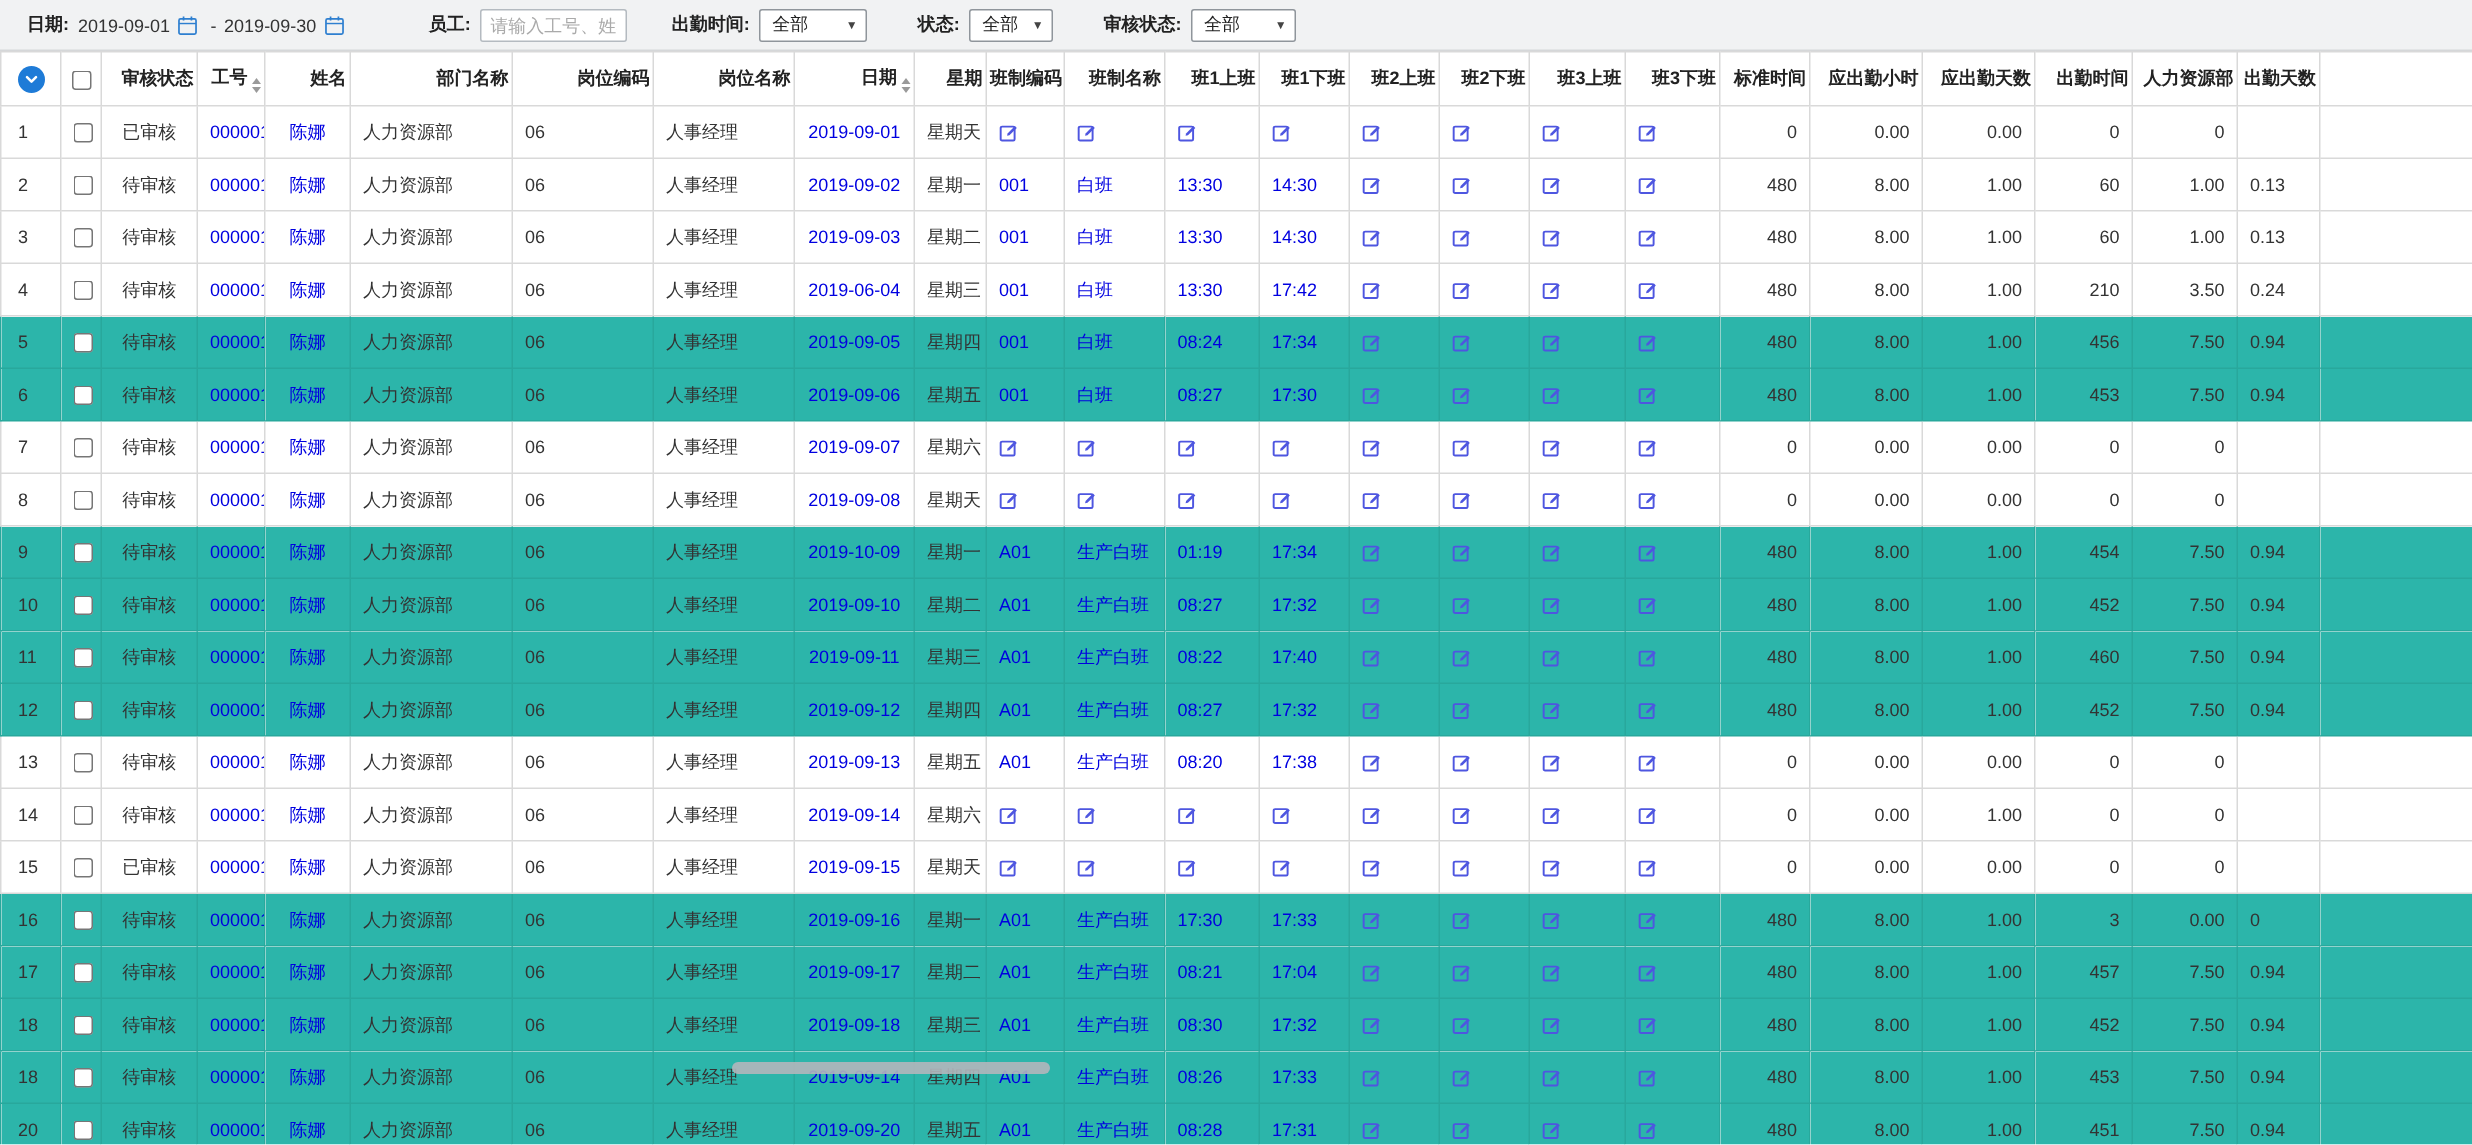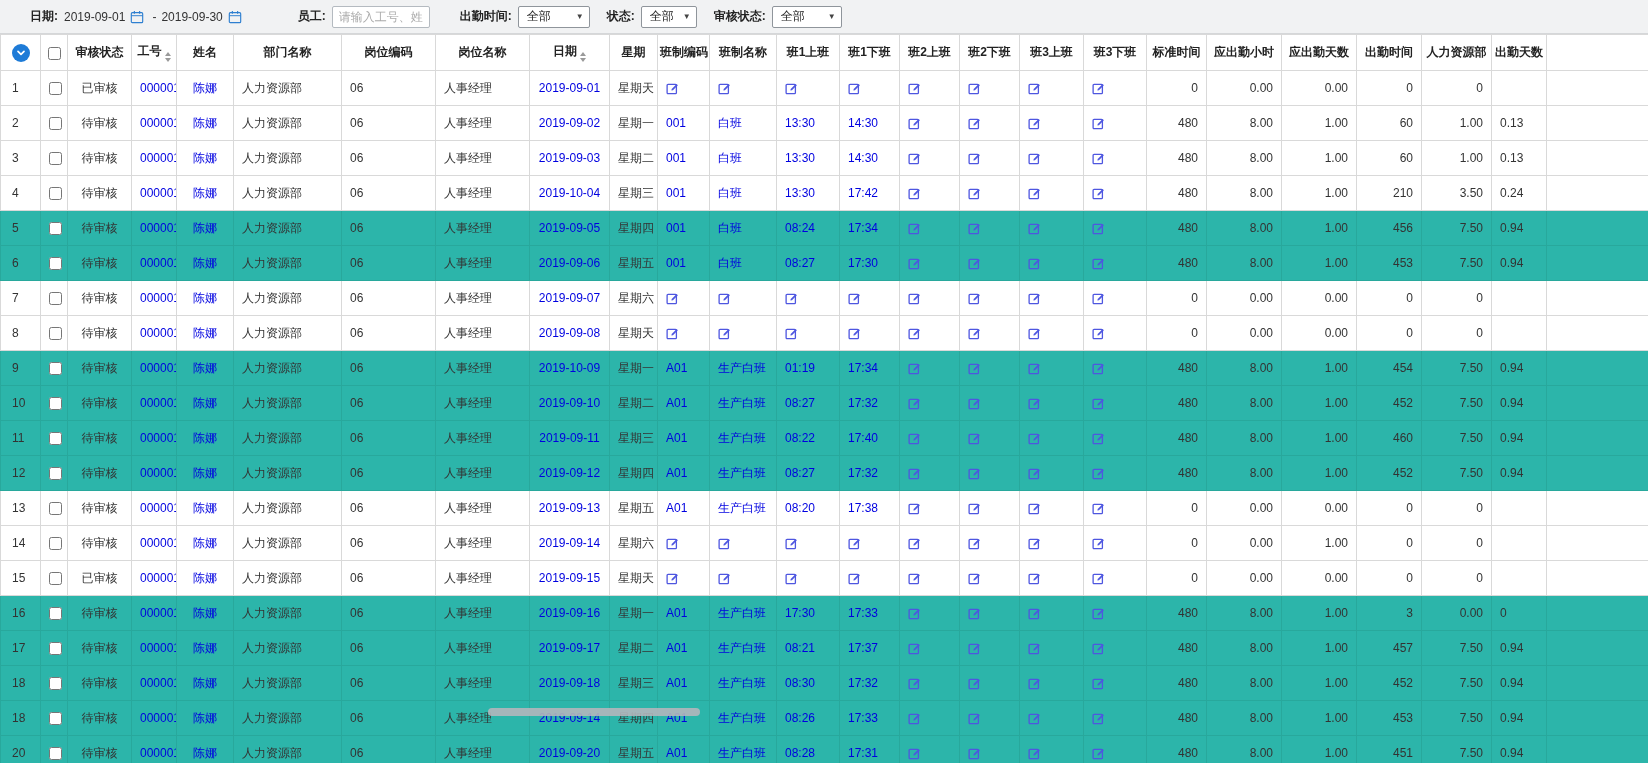--- a/index.html
+++ b/index.html
@@ -2,40 +2,40 @@
 <html style="--teal: #2cb5aa; --link: #0000e0; --toolbar-bg: #f1f2f3; --expand: #1e7bd7;"><head>
 <meta charset="utf-8">
 <style>
   *{box-sizing:border-box;margin:0;padding:0}
   html,body{width:1648px;height:763px;overflow:hidden}
   body{font-family:"Liberation Sans","DejaVu Sans",sans-serif;font-size:12px;color:#333;background:#fff}
   .app{width:1648px;height:763px;overflow:hidden}
 
   
   .toolbar{height:34px;background:var(--toolbar-bg,#f1f2f3);border-bottom:1px solid #d5d7d9;
-           display:flex;align-items:center;padding-left:30px;white-space:nowrap}
+           display:flex;align-items:center;padding-left:18px;white-space:nowrap}
   .lbl{font-weight:bold;color:#222;margin-right:6px}
   .dateval{color:#333;margin-right:5px;cursor:pointer}
   .cal{display:inline-flex;align-items:center;margin-right:8px;cursor:pointer}
   .dash{margin-right:5px;color:#333}
   .sp-lg{margin-right:56px}
   .emp-input{width:98px;height:22px;border:1px solid #b4bac0;border-radius:2px;padding:0 6px;
              font-size:12px;margin-right:30px;background:#fff;font-family:inherit;color:#333}
   .emp-input::placeholder{color:#aaa}
   .select{display:inline-flex;align-items:center;justify-content:space-between;height:22px;
           border:1px solid #8f959b;background:#fff;border-radius:2px;padding:0 5px 0 8px;
-          margin-right:17px;cursor:pointer;color:#222}
+          margin-right:34px;cursor:pointer;color:#222}
   .select .arrow{font-size:8px;color:#444;margin-left:9px}
   .w72{min-width:72px}.w46{min-width:46px}.w70{min-width:70px}
 
   
   .table-wrap{position:relative;height:729px;overflow:hidden;background:#fff}
   table{border-collapse:collapse;table-layout:fixed;width:1656px}
   th,td{border:1px solid #d9d9d9;height:35px;padding:0 8px;overflow:hidden;white-space:nowrap}
-  thead th{height:36px;font-weight:bold;color:#222;background:#fff;text-align:center;padding:0 2px}
+  thead th{height:36px;font-weight:bold;color:#222;background:#fff;text-align:right;padding:0 2px}
   .al{text-align:left}.ar{text-align:right}.ac{text-align:center}
   .rownum{text-align:left;padding-left:11px;color:#333}
   tr.sel td{background:var(--teal,#2cb5aa);border-color:#28a89c}
   .link{color:var(--link,#0000e0);cursor:pointer}
   input[type=checkbox]{width:13px;height:13px;vertical-align:middle;cursor:pointer}
 
   .expand{width:18px;height:18px;border-radius:50%;background:var(--expand,#1e7bd7);
           display:inline-flex;align-items:center;justify-content:center;cursor:pointer;vertical-align:middle}
   .sort{display:inline-flex;flex-direction:column;margin-left:3px;vertical-align:-1px}
   .sort i{display:block;width:0;height:0;border-left:3.5px solid transparent;border-right:3.5px solid transparent}
@@ -325,21 +325,21 @@
           </tr>
           <tr>
             <td class="rownum">4</td>
             <td class="ac"><input type="checkbox" style=""></td>
             <td class="ac"><span>待审核</span></td>
             <td class="ac"><span class="link">000001</span></td>
             <td class="ac"><span class="link">陈娜</span></td>
             <td class="al"><span>人力资源部</span></td>
             <td class="al"><span>06</span></td>
             <td class="al"><span>人事经理</span></td>
-            <td class="ac"><span class="link">2019-10-04</span></td>
+            <td class="ac"><span class="link">2019-06-04</span></td>
             <td class="ac"><span>星期三</span></td>
             <td class="al"><span class="link">001</span></td>
             <td class="al"><span class="link">白班</span></td>
             <td class="al"><span class="link">13:30</span></td>
             <td class="al"><span class="link">17:42</span></td>
             <td class="al"><span class="eicon">
                 <svg width="13" height="13" viewBox="0 0 14 14">
                   <rect x="1.2" y="2.6" width="10" height="10" rx="1" fill="none" stroke="#4e56e0" stroke-width="1.4"></rect>
                   <path d="M5.8 9.2l1.7-.35 5.3-5.3-1.35-1.35-5.3 5.3L5.8 9.2z" fill="#4e56e0"></path>
                 </svg>
@@ -1021,21 +1021,21 @@
             <td class="ac"><span class="link">000001</span></td>
             <td class="ac"><span class="link">陈娜</span></td>
             <td class="al"><span>人力资源部</span></td>
             <td class="al"><span>06</span></td>
             <td class="al"><span>人事经理</span></td>
             <td class="ac"><span class="link">2019-09-17</span></td>
             <td class="ac"><span>星期二</span></td>
             <td class="al"><span class="link">A01</span></td>
             <td class="al"><span class="link">生产白班</span></td>
             <td class="al"><span class="link">08:21</span></td>
-            <td class="al"><span class="link">17:37</span></td>
+            <td class="al"><span class="link">17:04</span></td>
             <td class="al"><span class="eicon">
                 <svg width="13" height="13" viewBox="0 0 14 14">
                   <rect x="1.2" y="2.6" width="10" height="10" rx="1" fill="none" stroke="#4e56e0" stroke-width="1.4"></rect>
                   <path d="M5.8 9.2l1.7-.35 5.3-5.3-1.35-1.35-5.3 5.3L5.8 9.2z" fill="#4e56e0"></path>
                 </svg>
               </span></td>
             <td class="al"><span class="eicon">
                 <svg width="13" height="13" viewBox="0 0 14 14">
                   <rect x="1.2" y="2.6" width="10" height="10" rx="1" fill="none" stroke="#4e56e0" stroke-width="1.4"></rect>
                   <path d="M5.8 9.2l1.7-.35 5.3-5.3-1.35-1.35-5.3 5.3L5.8 9.2z" fill="#4e56e0"></path>

